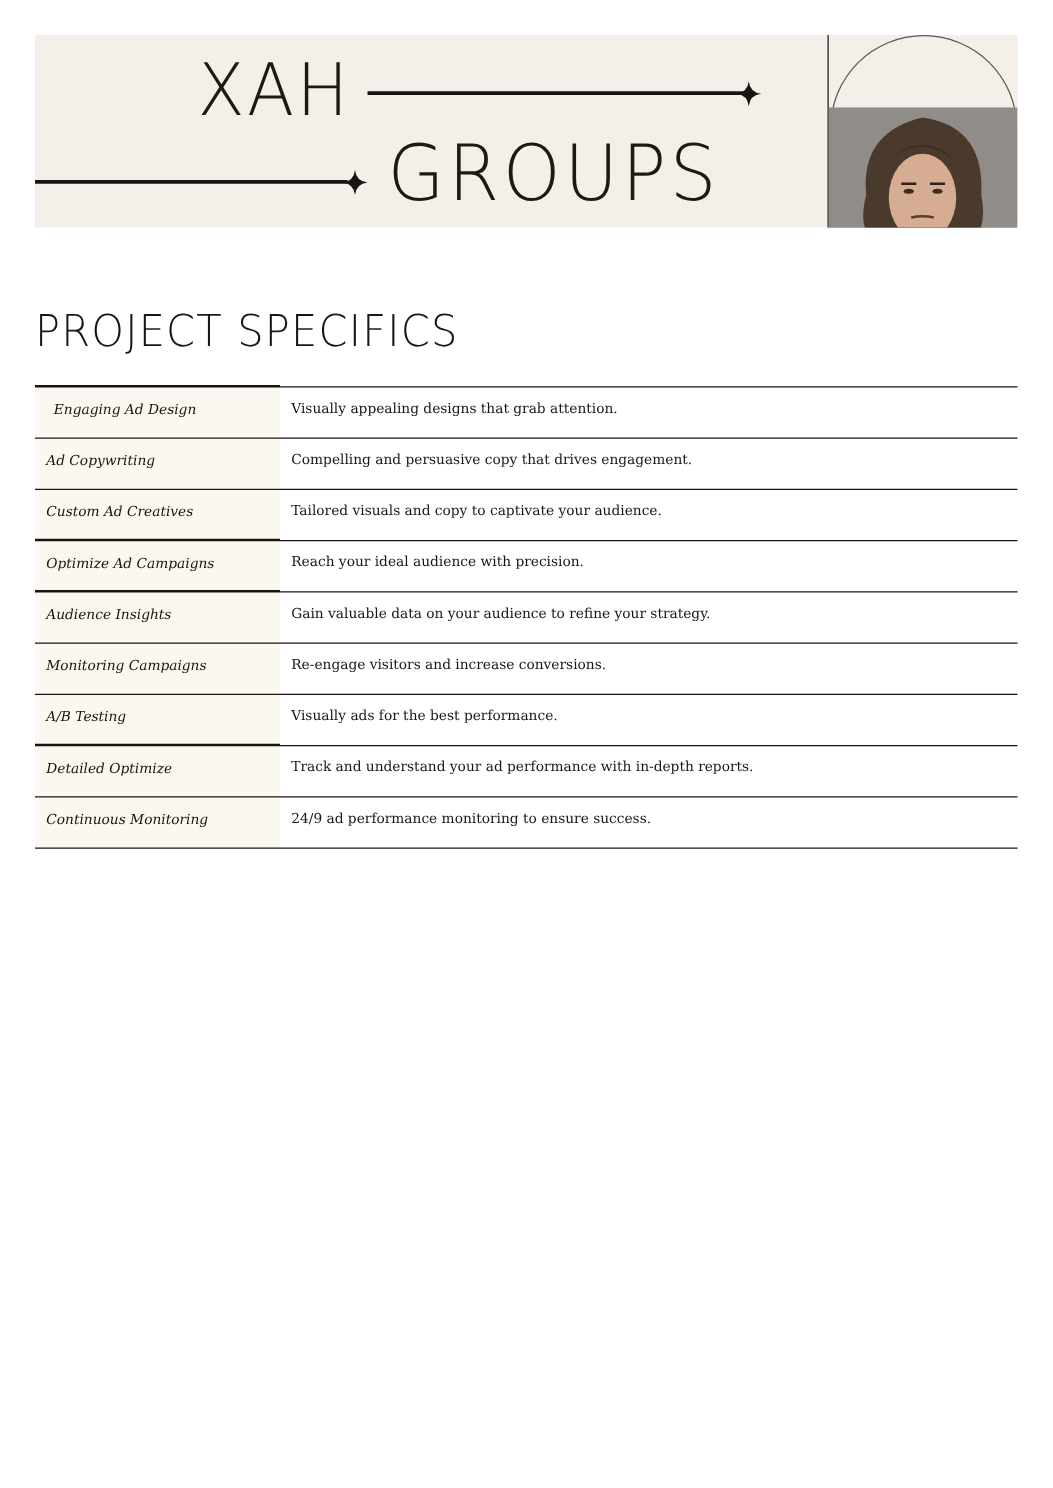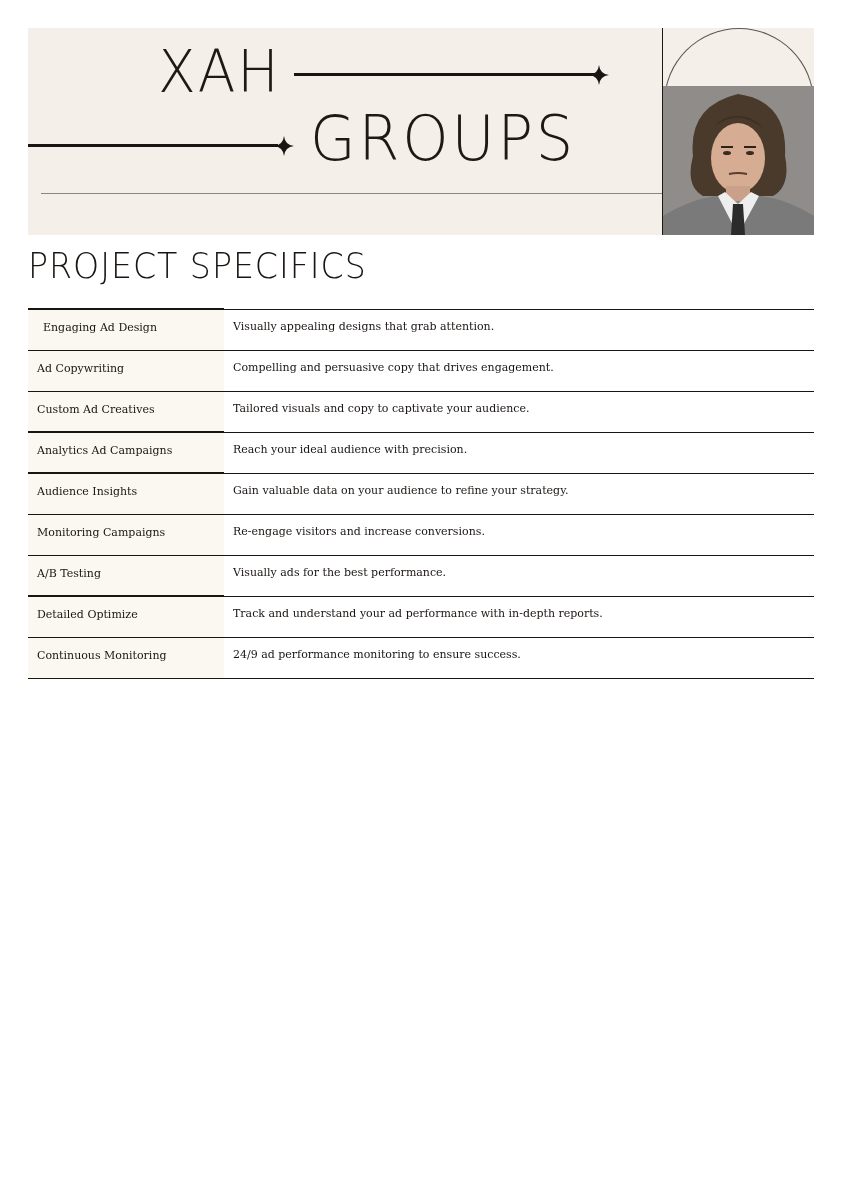--- a/index.html
+++ b/index.html
@@ -1,18 +1,18 @@
 <!DOCTYPE html>
 <html><head>
   <meta charset="utf-8">
   <style>
     html, body { margin: 0; padding: 0; background: #ffffff; }
     body { width: 842px; height: 1190px; position: relative; overflow: hidden; font-family: "DejaVu Serif", serif; }
 
-    .header { position: absolute; left: 28px; top: 28px; width: 786px; height: 207px; background: #f4f0e9; overflow: hidden; }
+    .header { position: absolute; left: 28px; top: 28px; width: 786px; height: 154px; background: #f4f0e9; overflow: hidden; }
     .brand { position: absolute; color: #1e1915; font-family: "DejaVu Sans", sans-serif; font-weight: 200; letter-spacing: 2px; transform-origin: left top; }
     .brand-line1 { left: 130px; top: 10px; font-size: 58px; transform: scaleX(0.95); font-weight: 100; }
     .brand-line2 { left: 282px; top: 74px; font-size: 62px; transform: scaleX(0.95); font-weight: 100; letter-spacing: 3px; }
     .rule { position: absolute; height: 3px; background: #1a1512; }
     .rule1 { left: 266px; top: 45px; width: 304px; }
     .rule2 { left: 0px; top: 116px; width: 250px; }
     .star { position: absolute; width: 20px; height: 20px; }
     .star1 { left: 561px; top: 37px; }
     .star2 { left: 246px; top: 108px; }
     .thin-rule { position: absolute; left: 13px; top: 165px; width: 621px; height: 1px; background: #8c8680; }
@@ -20,21 +20,21 @@
     .arch { position: absolute; left: 636px; top: 0; width: 150px; height: 150px; border: 1px solid #5a554f; border-radius: 75px 75px 0 0; border-bottom: none; box-sizing: border-box; }
     .photo { position: absolute; left: 635px; top: 58px; width: 151px; height: 149px; overflow: hidden; background: #8e8b88; }
 
     .section-title { position: absolute; left: 28px; top: 246px; font-family: "DejaVu Sans", sans-serif; font-weight: 100; font-size: 35px; letter-spacing: 1px; color: #1a1512; margin: 0; transform: scaleX(0.95); transform-origin: left top; }
 
     .spec-table { position: absolute; left: 28px; top: 308px; width: 786px; border-collapse: collapse; }
     .spec-row { height: 41px; }
     .spec-row td { border-top: 1px solid #1a1512; vertical-align: top; padding: 0; }
     .spec-row.thick td.feature { border-top: 2px solid #1a1512; }
     .spec-table tr:last-child td { border-bottom: 1px solid #1a1512; }
-    td.feature { width: 196px; background: #fbf7f1; font-size: 11px; color: #1a1512; padding: 11px 0 0 9px !important; box-sizing: border-box; }
+    td.feature { width: 196px; background: #fbf7f1; font-style: italic; font-size: 11px; color: #1a1512; padding: 11px 0 0 9px !important; box-sizing: border-box; }
     td.feature.indent { padding-left: 15px !important; }
     td.desc { font-size: 11px; color: #1a1512; padding: 10px 0 0 9px !important; }
   </style>
 </head>
 <body>
 
 <div class="header">
   <div class="brand brand-line1">XAH</div>
   <div class="rule rule1"></div>
   <svg class="star star1" viewBox="0 0 20 20">
@@ -85,21 +85,21 @@
     </tr>
     <tr class="spec-row">
       <td class="feature">Ad Copywriting</td>
       <td class="desc">Compelling and persuasive copy that drives engagement.</td>
     </tr>
     <tr class="spec-row">
       <td class="feature">Custom Ad Creatives</td>
       <td class="desc">Tailored visuals and copy to captivate your audience.</td>
     </tr>
     <tr class="spec-row thick">
-      <td class="feature">Analytics Ad Campaigns</td>
+      <td class="feature">Optimize Ad Campaigns</td>
       <td class="desc">Reach your ideal audience with precision.</td>
     </tr>
     <tr class="spec-row thick">
       <td class="feature">Audience Insights</td>
       <td class="desc">Gain valuable data on your audience to refine your strategy.</td>
     </tr>
     <tr class="spec-row">
       <td class="feature">Monitoring Campaigns</td>
       <td class="desc">Re-engage visitors and increase conversions.</td>
     </tr>

